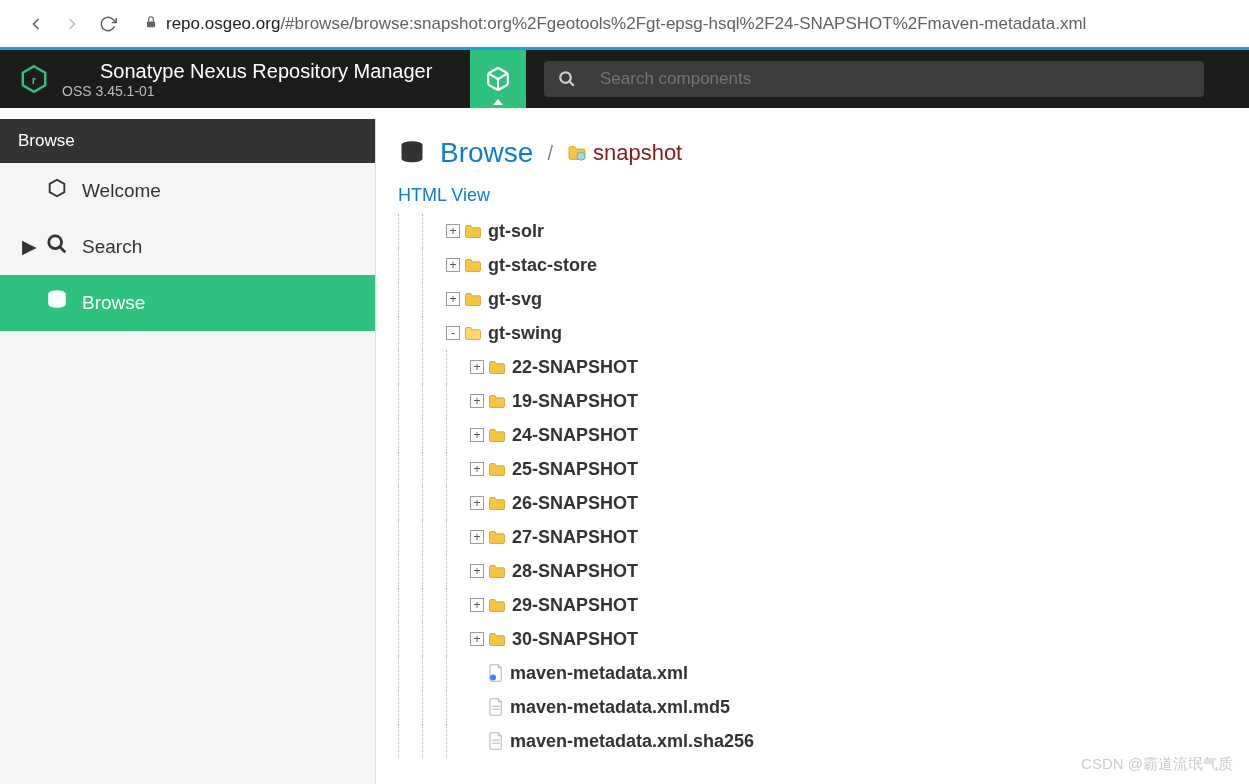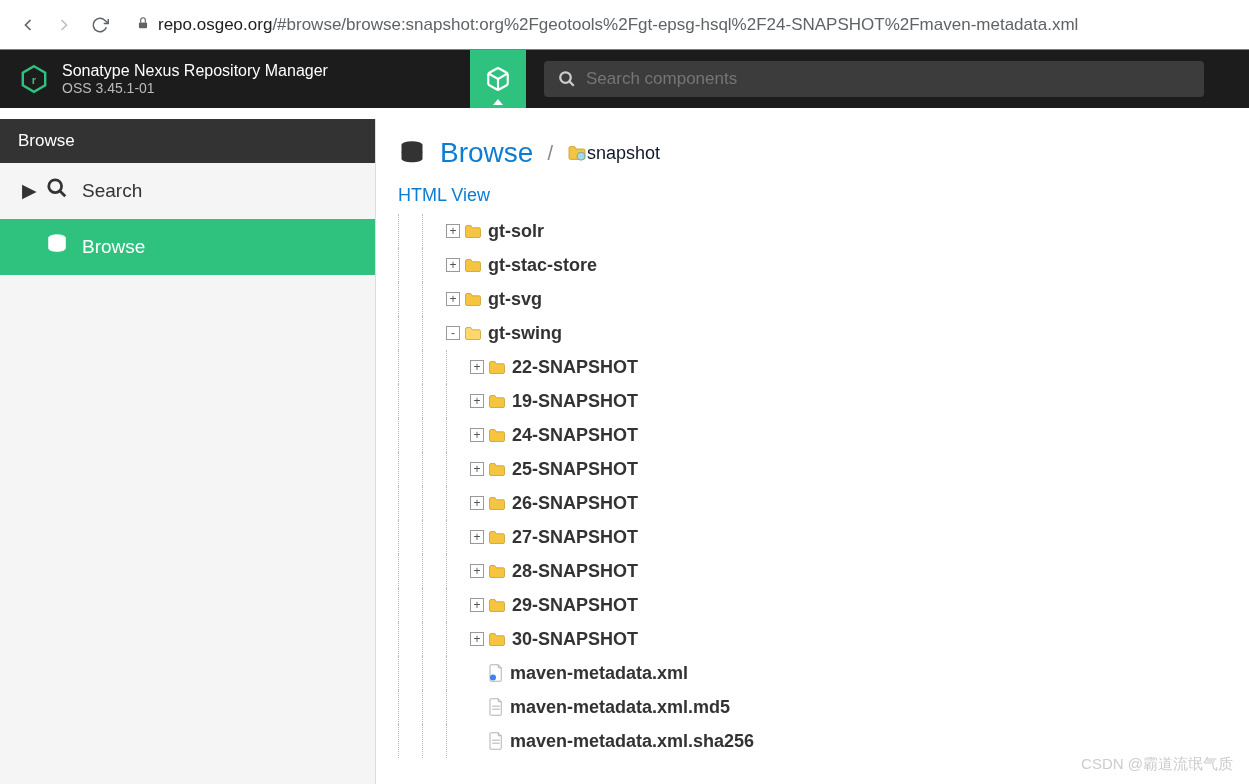--- a/index.html
+++ b/index.html
@@ -1,47 +1,47 @@
 <!DOCTYPE html>
 <html><head>
 <meta charset="utf-8">
 <style>
 * { box-sizing: border-box; margin: 0; padding: 0; font-family: -apple-system, BlinkMacSystemFont, "Segoe UI", sans-serif; }
 body { width: 1249px; height: 784px; overflow: hidden; background: #fff; }
 
-.browser-bar { height: 50px; background: #fff; display: flex; align-items: center; padding: 0 16px; gap: 12px; border-bottom: 1px solid #0ea5e9; }
+.browser-bar { height: 50px; background: #fff; display: flex; align-items: center; padding: 0 24px; gap: 12px; border-bottom: 3px solid #0ea5e9; }
 .nav-btn { width: 24px; height: 24px; display: flex; align-items: center; justify-content: center; color: #5f6368; cursor: pointer; }
 .nav-btn.disabled { opacity: .4; }
 .url-bar { flex: 1; display: flex; align-items: center; gap: 8px; font-size: 17px; color: #5f6368; padding-left: 12px; }
 .url-bar .domain { color: #202124; }
 .lock-icon { color: #5f6368; }
 
 .app-header { height: 58px; background: #1c1c1c; display: flex; align-items: center; color: #fff; }
 .logo-area { display: flex; align-items: center; gap: 12px; padding: 0 18px; width: 470px; }
 .nexus-logo { width: 32px; height: 32px; }
-.logo-text .title { font-size: 16px; font-weight: 400; }
+.logo-text .title { font-size: 20px; font-weight: 400; margin-left: 38px; }
 .logo-text .version { font-size: 14px; color: #bbb; }
 .cube-btn { width: 56px; height: 58px; background: #2ec27e; display: flex; flex-direction: column; align-items: center; justify-content: center; position: relative; }
-.search-box-hdr { flex: 1; max-width: 660px; margin-left: 18px; display: flex; align-items: center; background: #3c3c3c; border-radius: 4px; height: 36px; padding: 0 14px; gap: 10px; }
+.search-box-hdr { flex: 1; max-width: 660px; margin-left: 18px; display: flex; align-items: center; background: #3c3c3c; border-radius: 4px; height: 36px; padding: 0 14px; gap: 24px; }
 .search-box-hdr input { background: transparent; border: none; outline: none; color: #ccc; font-size: 17px; flex: 1; }
 
 .main-layout { display: flex; height: calc(784px - 50px - 58px); margin-top: 11px; }
 .sidebar { width: 376px; background: #f5f5f5; border-right: 1px solid #ddd; }
 .sidebar-header { background: #333; color: #fff; padding: 12px 18px; font-size: 17px; font-weight: 500; }
 .sidebar-item { display: flex; align-items: center; gap: 14px; padding: 14px 22px; font-size: 19px; color: #333; cursor: pointer; border-bottom: 1px solid transparent; }
 .sidebar-item .chevron { width: 10px; color: #333; }
 .sidebar-item.active { background: #2ec27e; color: #fff; }
 .sidebar-item.active svg { stroke: #fff; fill: #fff; }
 
 .content { flex: 1; padding: 18px 22px; overflow: hidden; background: #fff; }
 .breadcrumb { display: flex; align-items: center; gap: 14px; margin-bottom: 16px; }
 .breadcrumb .db-icon { color: #333; }
 .breadcrumb-title { font-size: 28px; color: #0d7dd4; font-weight: 500; }
 .breadcrumb-sep { color: #888; font-size: 20px; }
-.breadcrumb-repo { display: flex; align-items: center; font-size: 18px; color: #0f172a; font-weight: 500; }
+.breadcrumb-repo { display: flex; align-items: center; gap: 6px; font-size: 22px; color: #7f1d1d; font-weight: 500; }
 .html-view { color: #0d7dd4; font-size: 18px; margin-bottom: 8px; cursor: pointer; display: inline-block; }
 
 .tree { font-size: 18px; color: #333; line-height: 1; position: relative; }
 .tree-row { display: flex; align-items: center; height: 34px; cursor: pointer; }
 .tree-indent { display: inline-block; width: 24px; height: 34px; border-left: 1px dotted #bbb; position: relative; flex-shrink: 0; }
 .tree-toggle { width: 14px; height: 14px; border: 1px solid #999; background: #fff; display: inline-flex; align-items: center; justify-content: center; font-size: 12px; line-height: 1; color: #555; margin-right: 4px; flex-shrink: 0; }
 .tree-toggle.blank { border: none; background: transparent; }
 .folder-ico { width: 18px; height: 15px; margin-right: 6px; flex-shrink: 0; }
 .file-ico { width: 16px; height: 18px; margin-right: 6px; flex-shrink: 0; }
 .tree-label { white-space: nowrap; font-weight: bold; }
@@ -106,20 +106,27 @@
         <line x1="21" y1="21" x2="15" y2="15"></line>
       </svg>
     <input type="text" placeholder="Search components" style="">
   </div>
 </div>
 
 <div class="main-layout">
   <div class="sidebar">
     <div class="sidebar-header">Browse</div>
     <div id="sidebar-items">
+        <div class="sidebar-item">
+          <span class="chevron"></span>
+          <span><svg width="22" height="22" viewBox="0 0 24 24" fill="none" stroke="#333" stroke-width="2">
+              <polygon points="12,3 20,7.5 20,16.5 12,21 4,16.5 4,7.5"></polygon>
+            </svg></span>
+          <span>Welcome</span>
+        </div>
         <div class="sidebar-item">
           <span class="chevron">▶</span>
           <span><svg width="22" height="22" viewBox="0 0 24 24" fill="none" stroke="#333" stroke-width="3">
               <circle cx="10" cy="10" r="7"></circle>
               <line x1="21" y1="21" x2="15" y2="15"></line>
             </svg></span>
           <span>Search</span>
         </div>
         <div class="sidebar-item active">
           <span class="chevron"></span>

